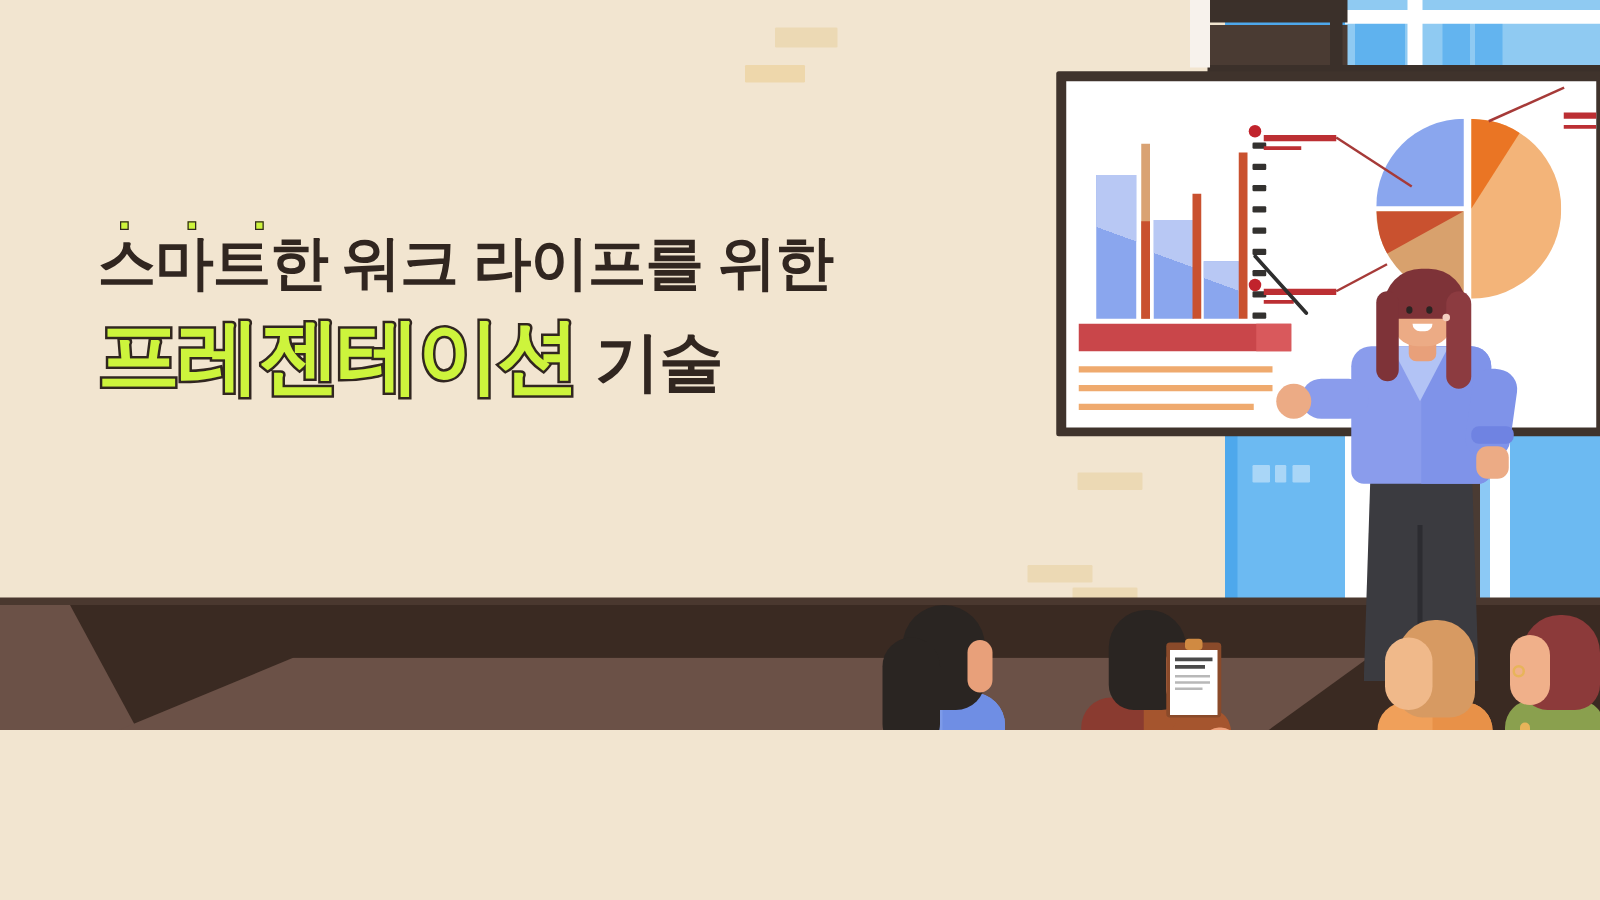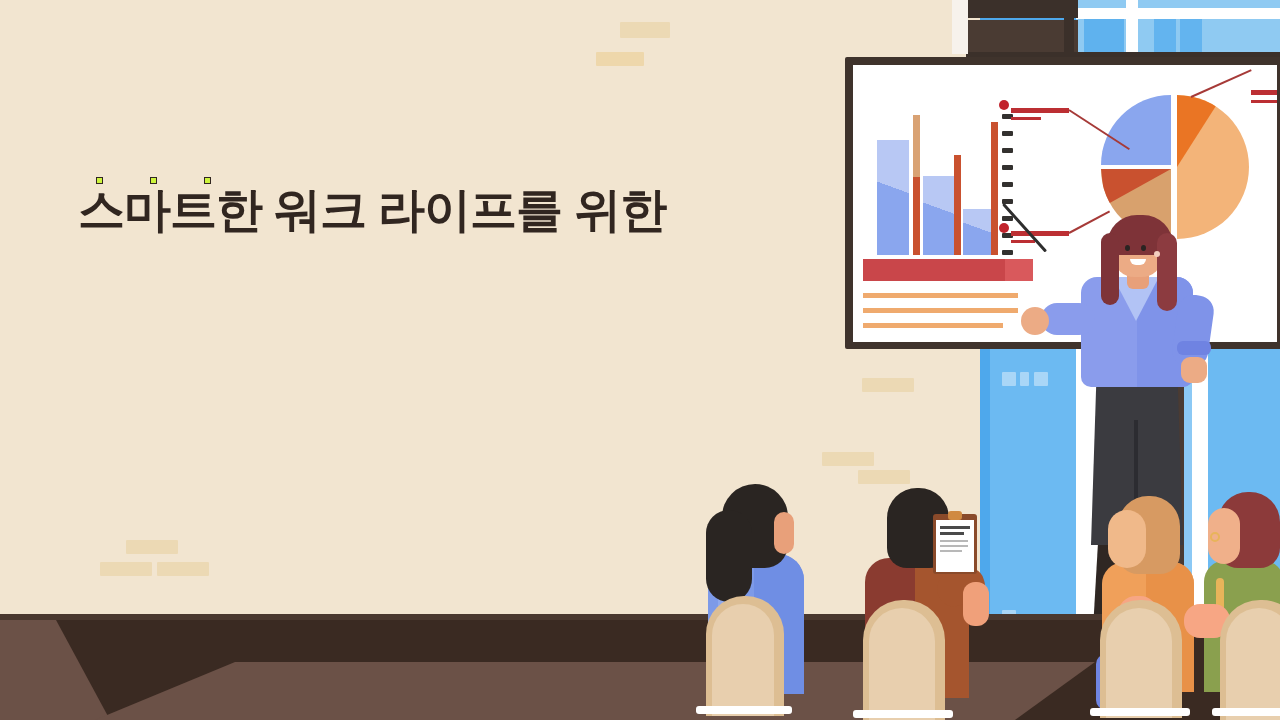--- a/index.html
+++ b/index.html
@@ -1,21 +1,21 @@
 <!DOCTYPE html>
 <html><head>
 <meta charset="utf-8">
 <style>
   html,body{margin:0;padding:0;}
   body{
     width:1280px;height:720px;overflow:hidden;
     font-family:"Liberation Sans","DejaVu Sans",sans-serif;
     background:#f2e5d0;
   }
-  #stage{position:relative;width:1280px;height:720px;overflow:hidden;background:#f2e5d0;}
+  #stage{position:relative;width:1280px;height:584px;overflow:hidden;background:#f2e5d0;}
 
   
   .wall{position:absolute;left:0;top:0;width:1280px;height:720px;background:#f2e5d0;}
   .brick{position:absolute;background:#ecd9b4;border-radius:1px;}
 
   
   .floor-dark{position:absolute;left:0;bottom:0;width:1280px;height:100px;background:#3a2a22;}
   .floor-tri-l{position:absolute;left:-10px;bottom:0;width:120px;height:100px;background:#6b5147;
     clip-path:polygon(0 0,55% 0,100% 100%,0 100%);}
   .floor-tri-m{position:absolute;left:95px;bottom:0;width:1000px;height:58px;background:#6b5147;
@@ -346,15 +346,19 @@
   </div>
 
   <div class="dotrow">
     <div class="gdot"></div>
     <div class="gdot"></div>
     <div class="gdot"></div>
   </div>
 
   <div class="head">
     <div class="hl1">스마트한 워크 라이프를 위한</div>
+    <div class="hl2row">
+      <span class="hl2a">프레젠테이션</span>
+      <span class="hl2b">기술</span>
+    </div>
   </div>
 
 </div>
 
 </body></html>

